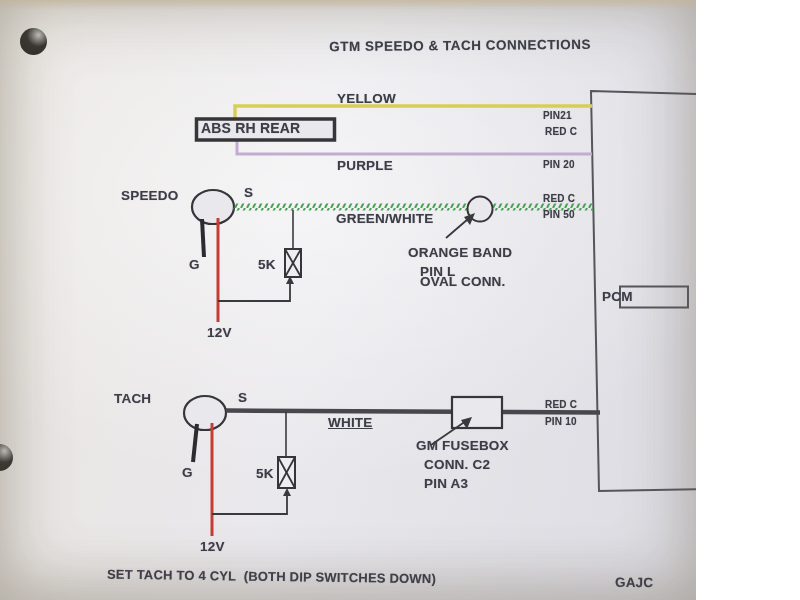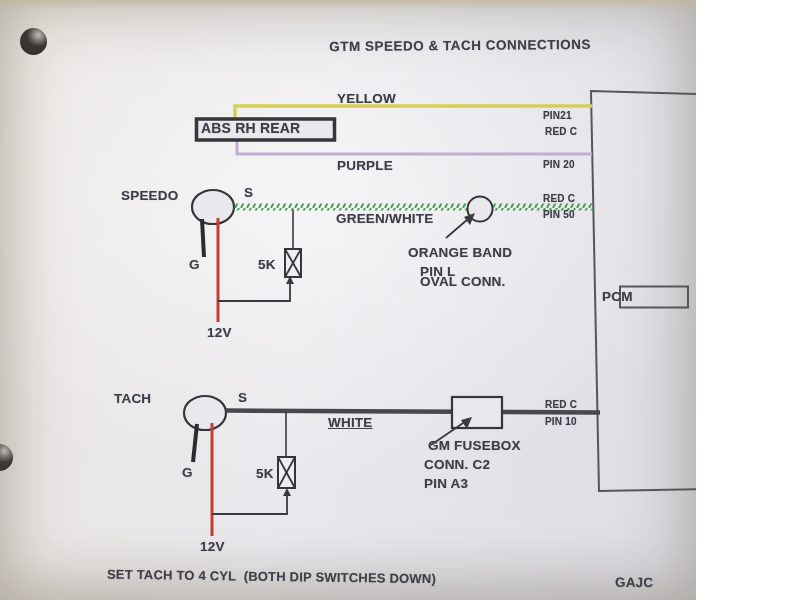--- a/index.html
+++ b/index.html
@@ -112,21 +112,21 @@
   <div class="lbl" style="left:207px;top:325px;">12V</div>
 
   <div class="lbl" style="left:602px;top:289px;">PCM</div>
 
   <div class="lbl" style="left:114px;top:391px;">TACH</div>
   <div class="lbl" style="left:238px;top:390px;">S</div>
   <div class="lbl" style="left:328px;top:415px;text-decoration:underline;">WHITE</div>
   <div class="lbl sm" style="left:545px;top:397px;">RED C</div>
   <div class="lbl sm" style="left:545px;top:414px;">PIN 10</div>
 
-  <div class="lbl" style="left:428px;top:438px;">GM FUSEBOX</div>
+  <div class="lbl" style="left:416px;top:438px;">GM FUSEBOX</div>
   <div class="lbl" style="left:424px;top:457px;">CONN. C2</div>
   <div class="lbl" style="left:424px;top:476px;">PIN A3</div>
 
   <div class="lbl" style="left:182px;top:465px;">G</div>
   <div class="lbl" style="left:256px;top:466px;">5K</div>
   <div class="lbl" style="left:200px;top:539px;">12V</div>
 
   <div class="lbl" style="left:107px;top:569px;transform:rotate(0.8deg);font-size:13px;">SET TACH TO 4 CYL  (BOTH DIP SWITCHES DOWN)</div>
   <div class="lbl" style="left:615px;top:575px;transform:rotate(0.6deg);">GAJC</div>
 

